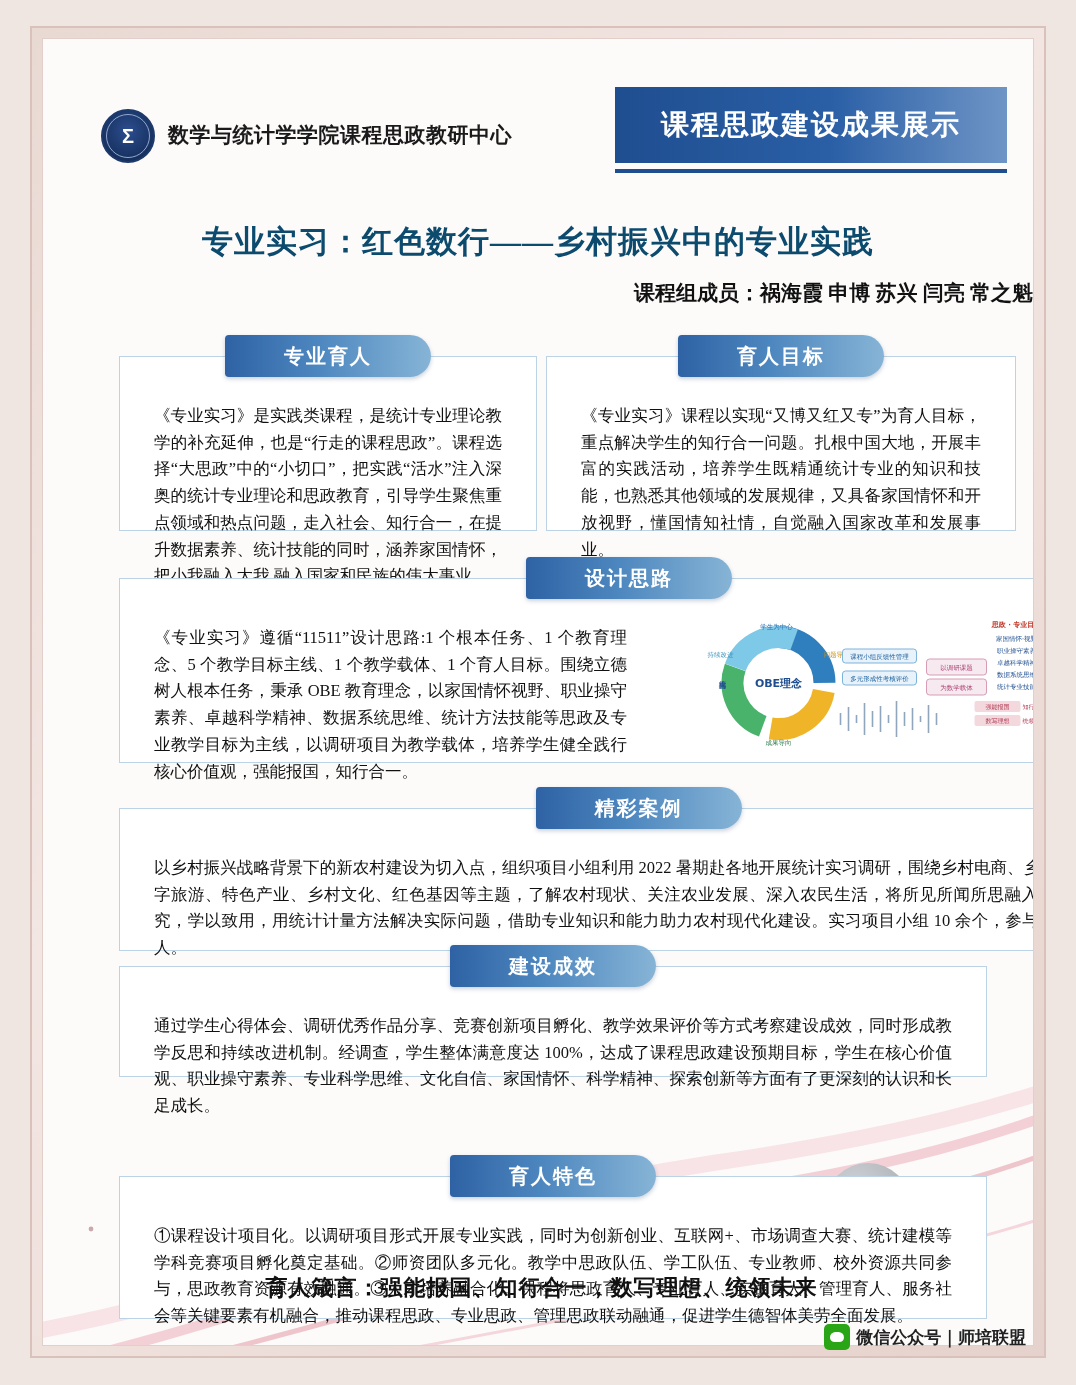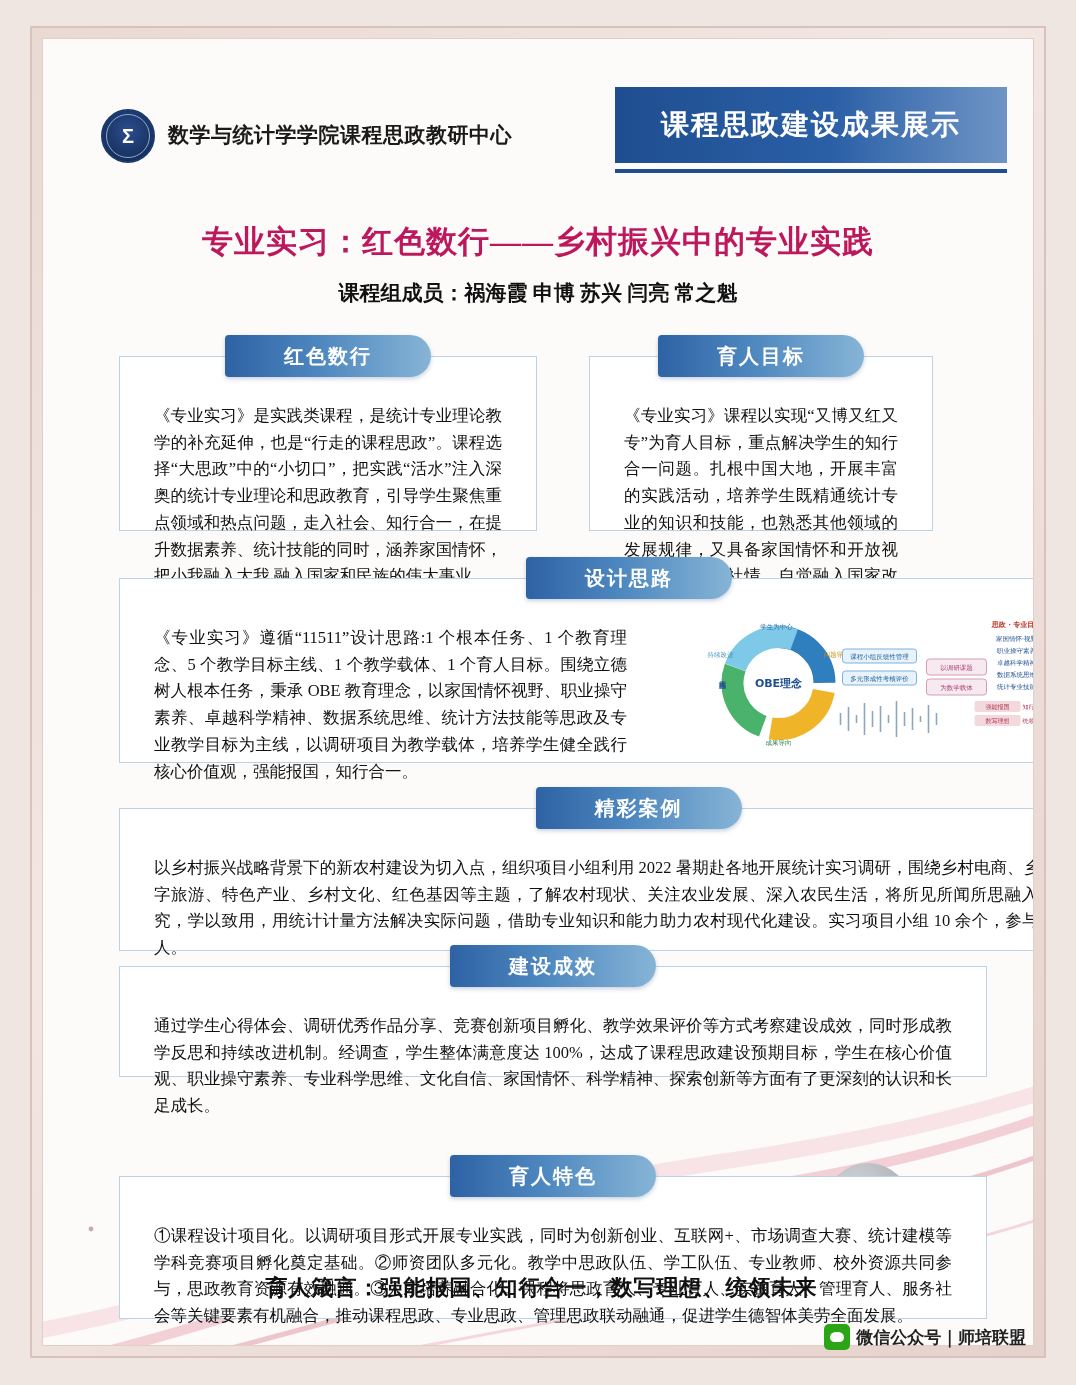--- a/index.html
+++ b/index.html
@@ -50,25 +50,25 @@
     background:linear-gradient(90deg,#1f4e90 0%,#2a5fa6 55%,#6f95c6 100%);
     display:flex;align-items:center;justify-content:center;
   }
   .banner span{color:#fff;font-size:28px;font-weight:bold;letter-spacing:2px;}
   .banner-underline{
     position:absolute;right:26px;top:130px;width:392px;height:4px;background:#1f4e90;
   }
   
   .main-title{
     position:absolute;left:0;right:0;top:182px;text-align:center;
-    font-size:31px;font-weight:bold;color:#be185d;letter-spacing:1px;
+    font-size:31px;font-weight:bold;color:#0c4a6e;letter-spacing:1px;
     font-family:"Liberation Serif","DejaVu Serif",serif;
   }
   .members{
-    position:absolute;left:0;right:0;top:240px;text-align:center;
+    position:absolute;left:0;right:0;top:240px;text-align:right;
     font-size:21px;font-weight:bold;color:#111;
     font-family:"Liberation Serif","DejaVu Serif",serif;
   }
   
   .section{position:absolute;}
   .sec-tab{
     position:absolute;top:0;left:50%;transform:translateX(-50%);
     width:206px;height:42px;
     background:linear-gradient(90deg,#2e62a4 0%,#4d87bf 45%,#86b4d6 100%);
     border-radius:4px 22px 22px 4px;
@@ -84,21 +84,21 @@
     box-sizing:border-box;
     padding:30px 18px 12px 18px;
   }
   .sec-body p{
     margin:16px;
     font-size:16.5px;line-height:1.62;color:#111;text-align:justify;
     font-family:"Liberation Serif","DejaVu Serif",serif;
   }
   
   #sec-bg{left:76px;top:296px;width:418px;height:196px;}
-  #sec-goal{left:546px;top:296px;width:344px;height:196px;}
+  #sec-goal{left:503px;top:296px;width:470px;height:196px;}
   #sec-design{left:76px;top:518px;width:1020px;height:206px;}
   #sec-case{left:76px;top:748px;width:1039px;height:164px;}
   #sec-effect{line-height:1.6;left:76px;top:906px;width:868px;height:132px;}
   #sec-feature{left:76px;top:1116px;width:868px;height:164px;}
   
   .design-flex{display:flex;gap:10px;}
   .design-text{width:505px;flex:none;}
   .design-graphic{flex:1;position:relative;height:152px;}
   .motto{
     position:absolute;left:0;right:0;bottom:42px;text-align:center;
@@ -167,21 +167,21 @@
         <span>课程思政建设成果展示</span>
       </div>
       <div class="banner-underline"></div>
     </div>
 
     <div class="main-title">专业实习：红色数行——乡村振兴中的专业实践</div>
     <div class="members">课程组成员：祸海霞 申博 苏兴 闫亮 常之魁</div>
 
     <div class="section" id="sec-bg">
       <div class="sec-tab">
-        <span>红色数行</span>
+        <span>专业育人</span>
       </div>
       <div class="sec-body">
         <p>《专业实习》是实践类课程，是统计专业理论教学的补充延伸，也是“行走的课程思政”。课程选择“大思政”中的“小切口”，把实践“活水”注入深奥的统计专业理论和思政教育，引导学生聚焦重点领域和热点问题，走入社会、知行合一，在提升数据素养、统计技能的同时，涵养家国情怀，把小我融入大我 融入国家和民族的伟大事业。</p>
       </div>
     </div>
 
     <div class="section" id="sec-goal">
       <div class="sec-tab">
         <span>育人目标</span>
       </div>

